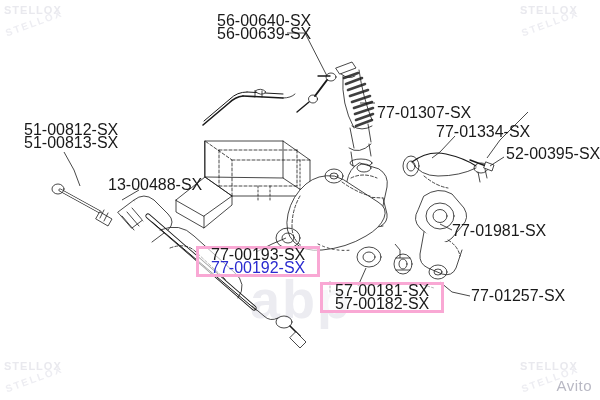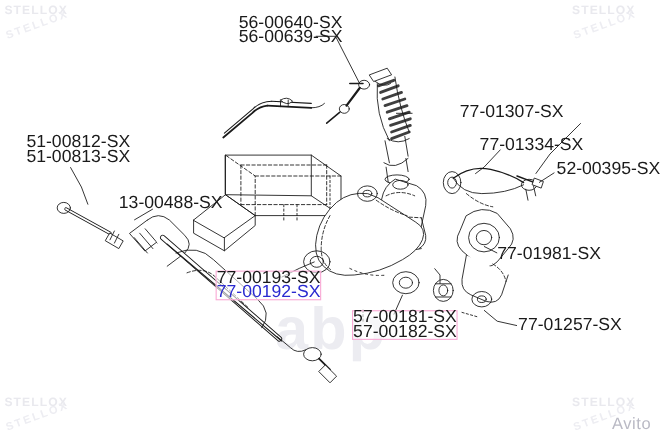--- a/index.html
+++ b/index.html
@@ -27,22 +27,22 @@
   }
   .label{
     position:absolute;
     font-size:16px;
     color:#1a1a1a;
     white-space:nowrap;
     line-height:12.5px;
     font-family:"Liberation Sans", sans-serif;
   }
   .label.boxed{
-    border:1px solid #f9a8d4;
-    padding:0px 0;
+    border:3px solid #f9a8d4;
+    padding:0px 12px;
     background:rgba(255,255,255,0.6);
   }
   .label.boxed .hl{color:#2a2ad0;}
   .label .ln{display:block;}
   .avito{
     position:absolute;
     right:8px;bottom:6px;
     font-size:15px;
     color:#b9b9c4;
     font-weight:normal;
@@ -217,21 +217,21 @@
       <polyline points="470,296 452,292 440,282"></polyline>
       <polyline points="400,258 400,250 395,244"></polyline>
     </g>
   </svg>
 
   <div class="label" style="left:217px;top:15px;">
     <span class="ln">56-00640-SX</span>
     <span class="ln">56-00639-SX</span>
   </div>
 
-  <div class="label" style="left:377px;top:96px;margin-left:41px;">
+  <div class="label" style="left:377px;top:107px;">
     <span class="ln">77-01307-SX</span>
   </div>
 
 
   <div class="label" style="left:436px;top:126px;">
     <span class="ln">77-01334-SX</span>
   </div>
 
   <div class="label" style="left:506px;top:148px;">
     <span class="ln">52-00395-SX</span>

